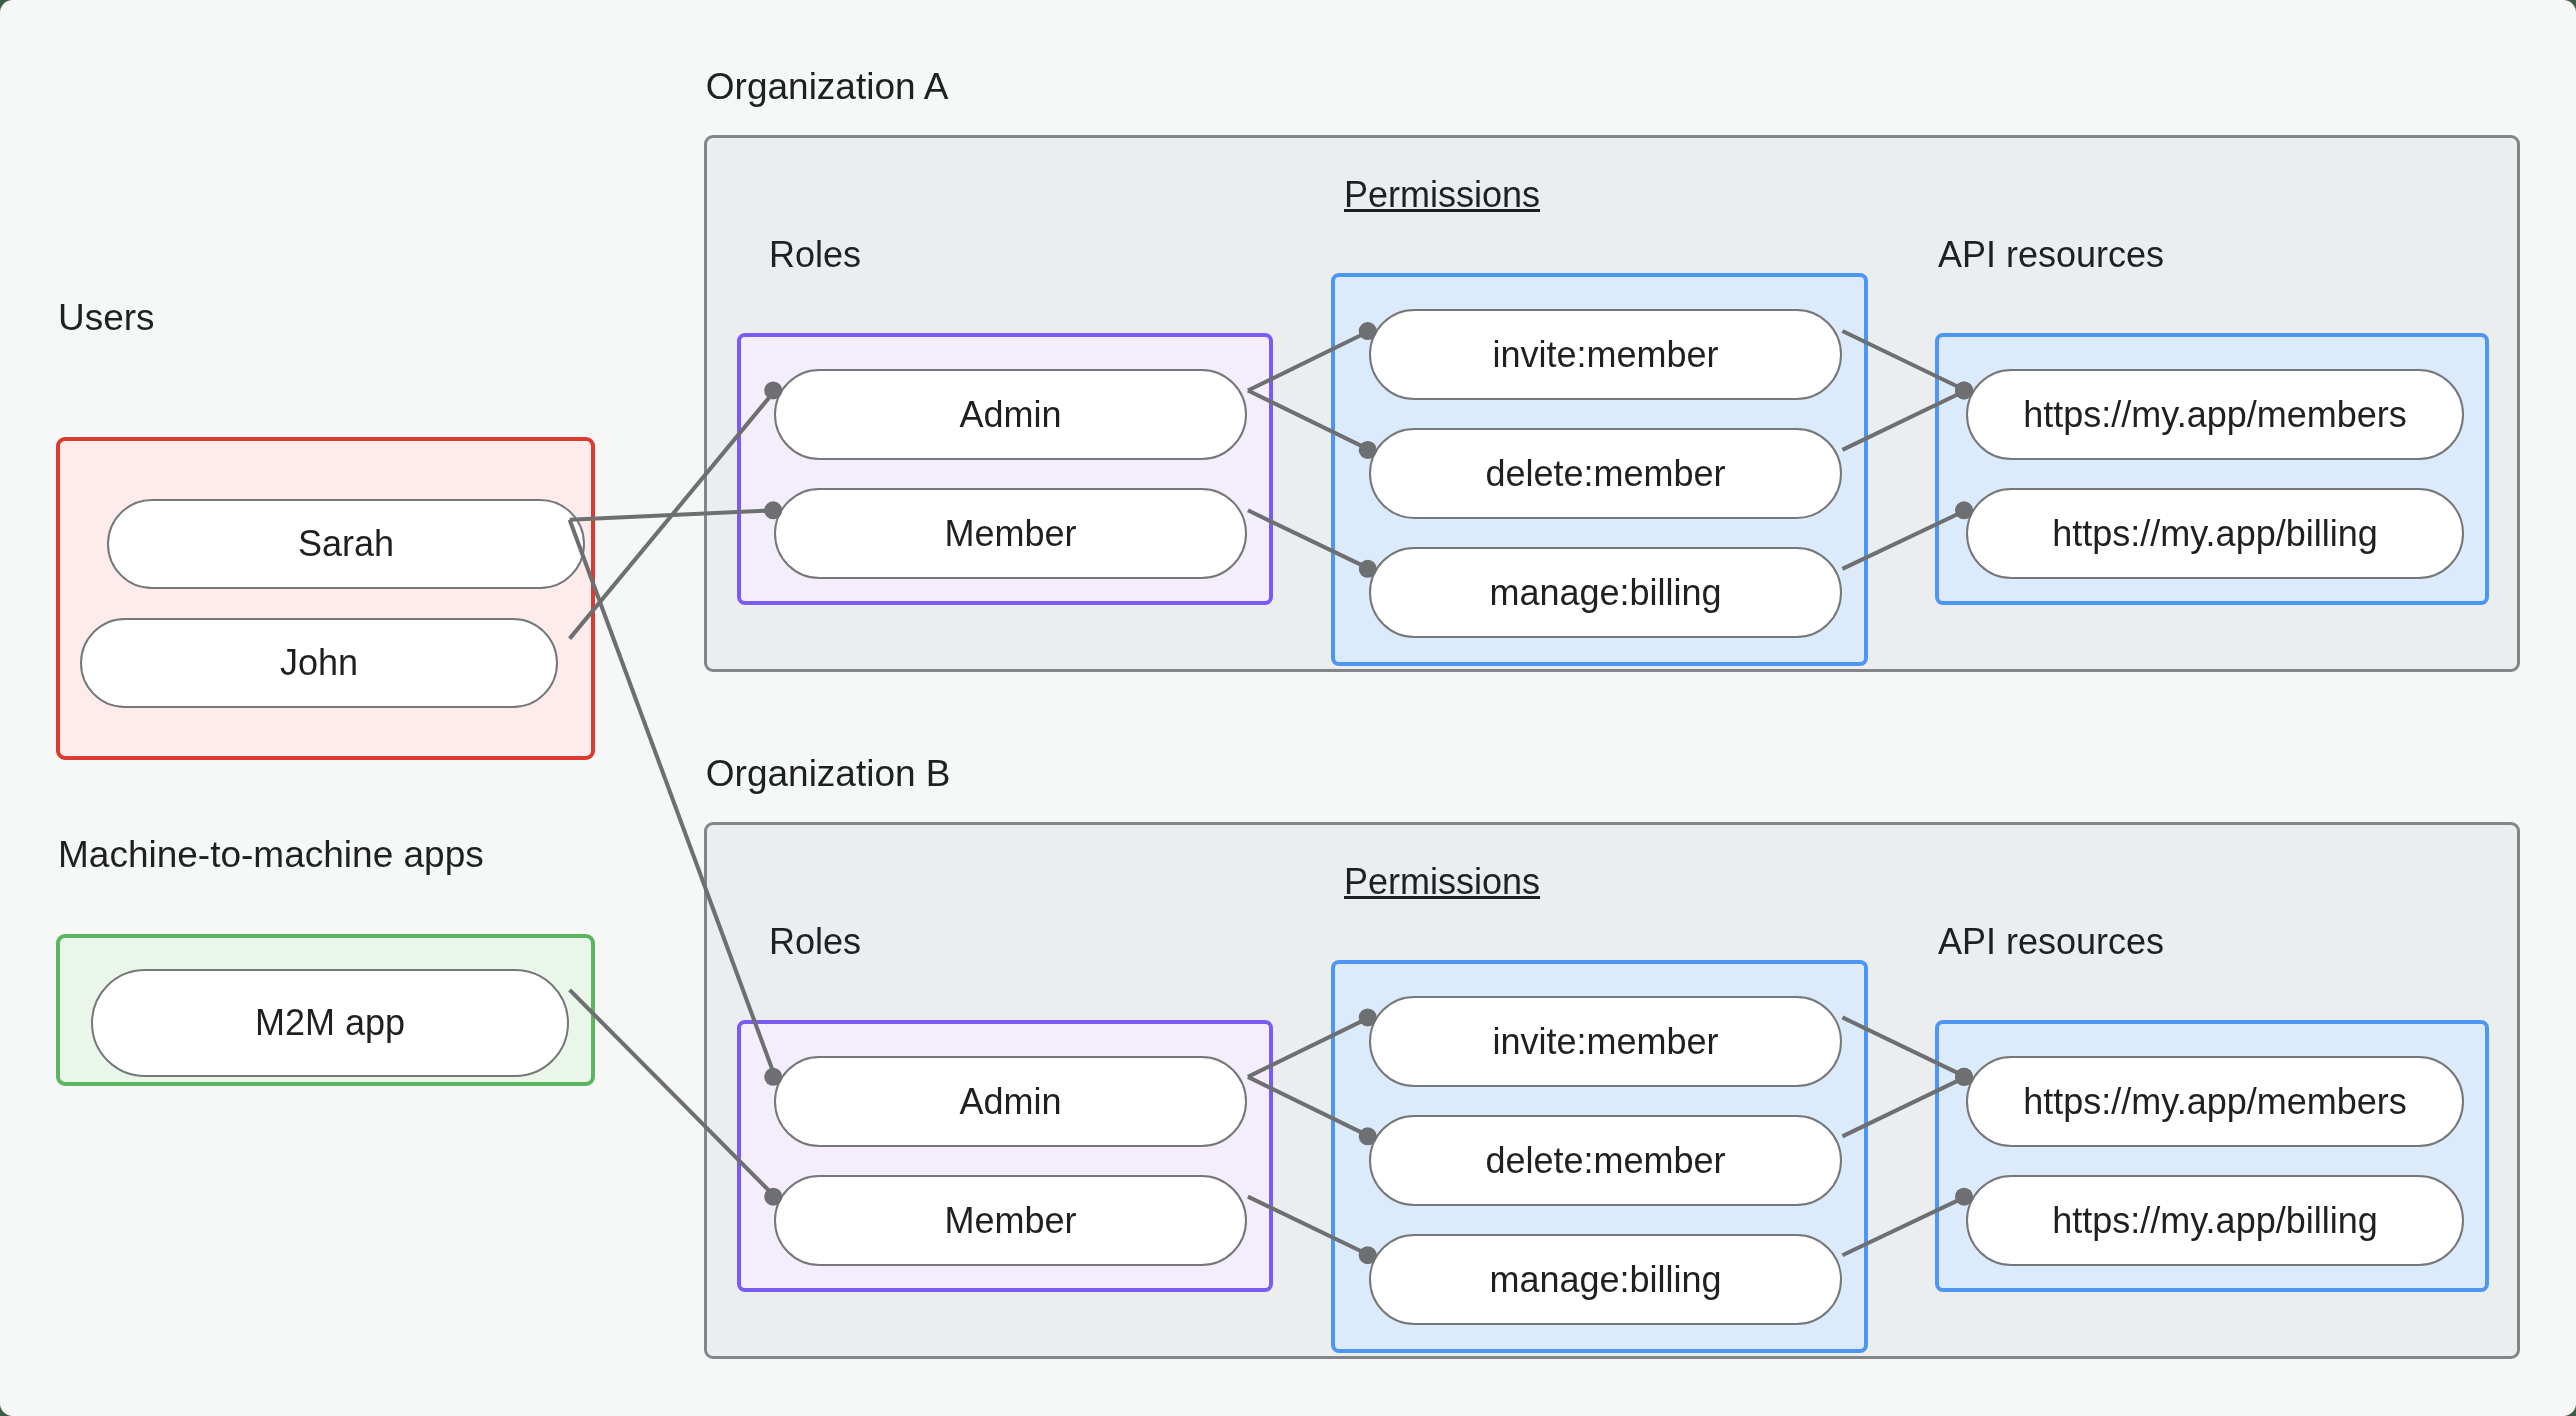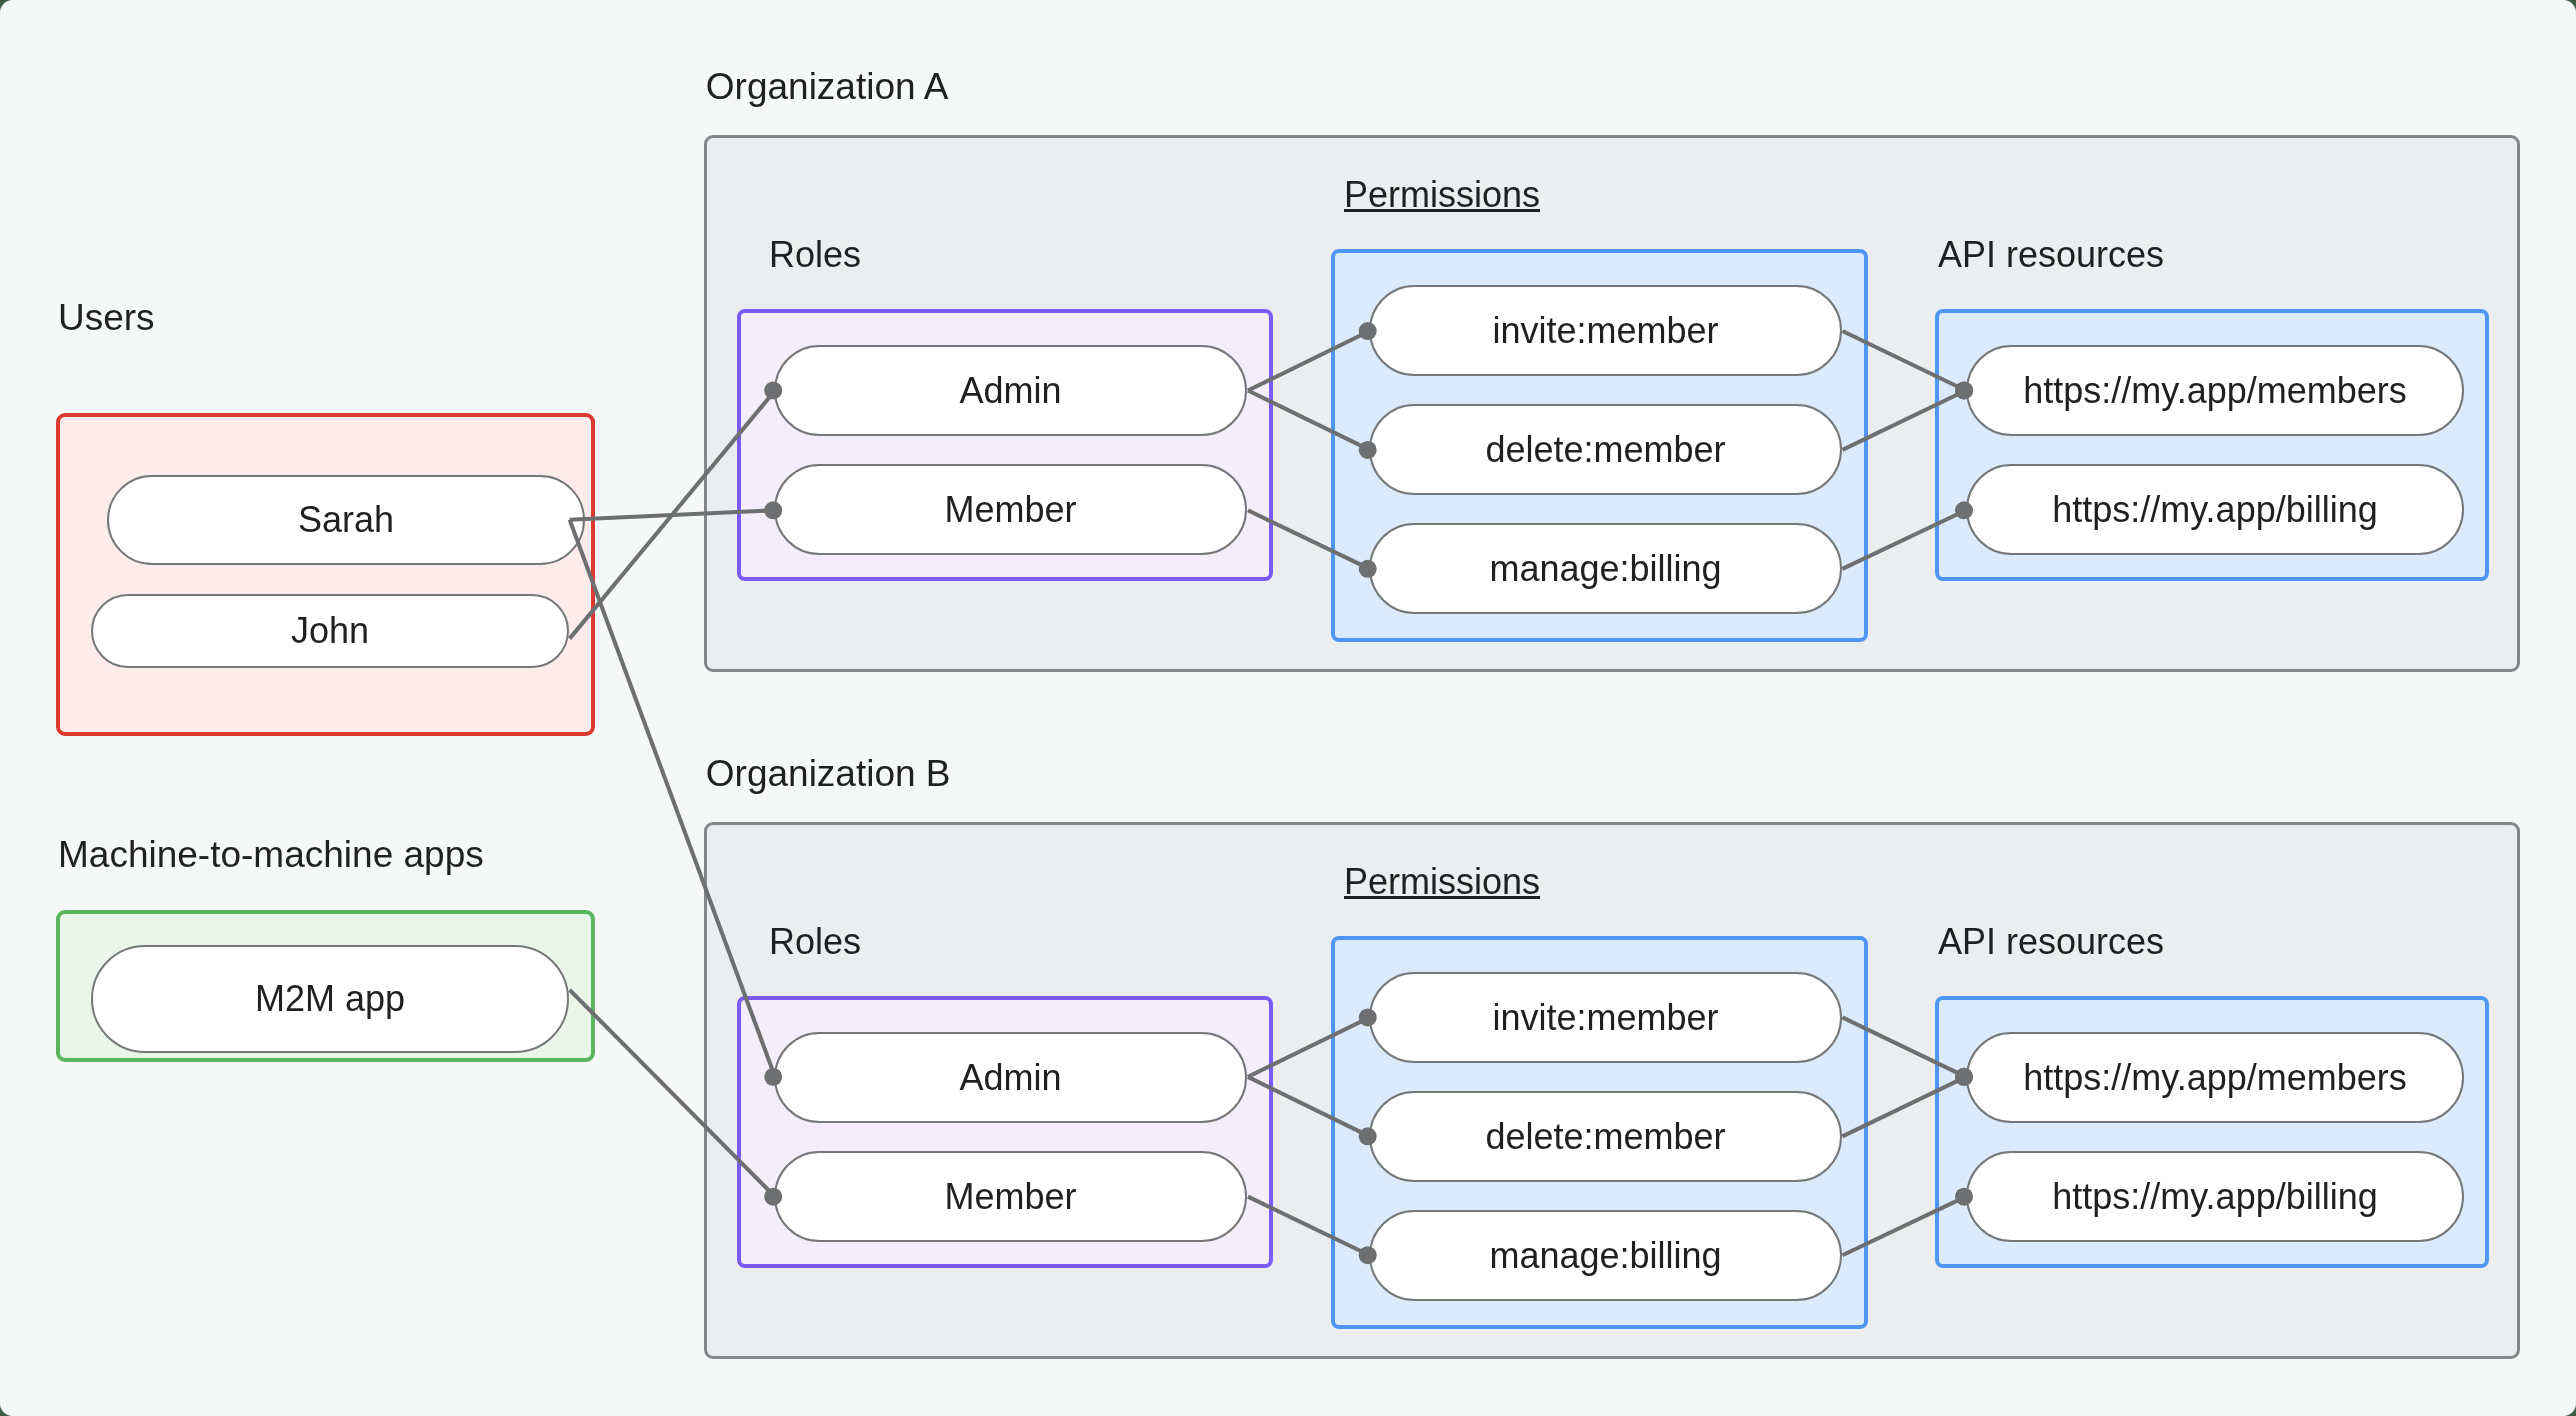--- a/index.html
+++ b/index.html
@@ -22,21 +22,21 @@
     font-size: 37px; line-height: 41px;
     color: var(--text, #1e2022);
     white-space: nowrap;
   }
   .inner-label {
     position: absolute;
     font-size: 36px; line-height: 41px;
     color: var(--text, #1e2022);
     white-space: nowrap;
   }
-  .box { position: absolute; box-sizing: border-box; border-radius: 9px; }
+  .box { position: absolute; box-sizing: border-box; border-radius: 9px; margin-top: 24px; }
   .users-box   { left: 56px;  top: 413px;  width: 539px;  height: 323px;
                  background: var(--users-fill);  border: 4.5px solid var(--users-border); }
   .m2m-box     { left: 56px;  top: 910px; width: 539px;  height: 152px;
                  background: var(--m2m-fill);    border: 4.5px solid var(--m2m-border); }
   .org         { position: absolute; left: 704px; width: 1816px; height: 537px; }
   .org-a       { top: 135px; }
   .org-b       { top: 822px; }
   .org-box     { position: absolute; inset: 0; box-sizing: border-box;
                  background: var(--org-fill); border: 3.6px solid var(--org-border);
                  border-radius: 9px; }
@@ -57,21 +57,21 @@
     position: absolute; box-sizing: border-box;
     display: flex; align-items: center; justify-content: center;
     background: var(--pill-fill, #fff);
     border: 2.7px solid var(--pill-border, #757779);
     border-radius: 54px;
     font-size: 36px; color: var(--text, #1e2022);
     white-space: nowrap;
   }
   
   .pill.u1 { left: 47px; top: 58px;  width: 478px; height: 90px; }
-  .pill.u2 { left: 31px; top: 177px; width: 478px; height: 74px; }
+  .pill.u2 { left: 20px; top: 177px; width: 478px; height: 90px; }
   .pill.g1 { left: 31px; top: 31px;  width: 478px; height: 108px; }
   
   .pill.r1 { left: 33px; top: 32px;  width: 473px; height: 91px; }
   .pill.r2 { left: 33px; top: 151px; width: 473px; height: 91px; }
   
   .pill.p1 { left: 34px; top: 32px;  width: 473px; height: 91px; }
   .pill.p2 { left: 34px; top: 151px; width: 473px; height: 91px; }
   .pill.p3 { left: 34px; top: 270px; width: 473px; height: 91px; }
   
   .pill.a1 { left: 27px; top: 32px;  width: 498px; height: 91px; }

